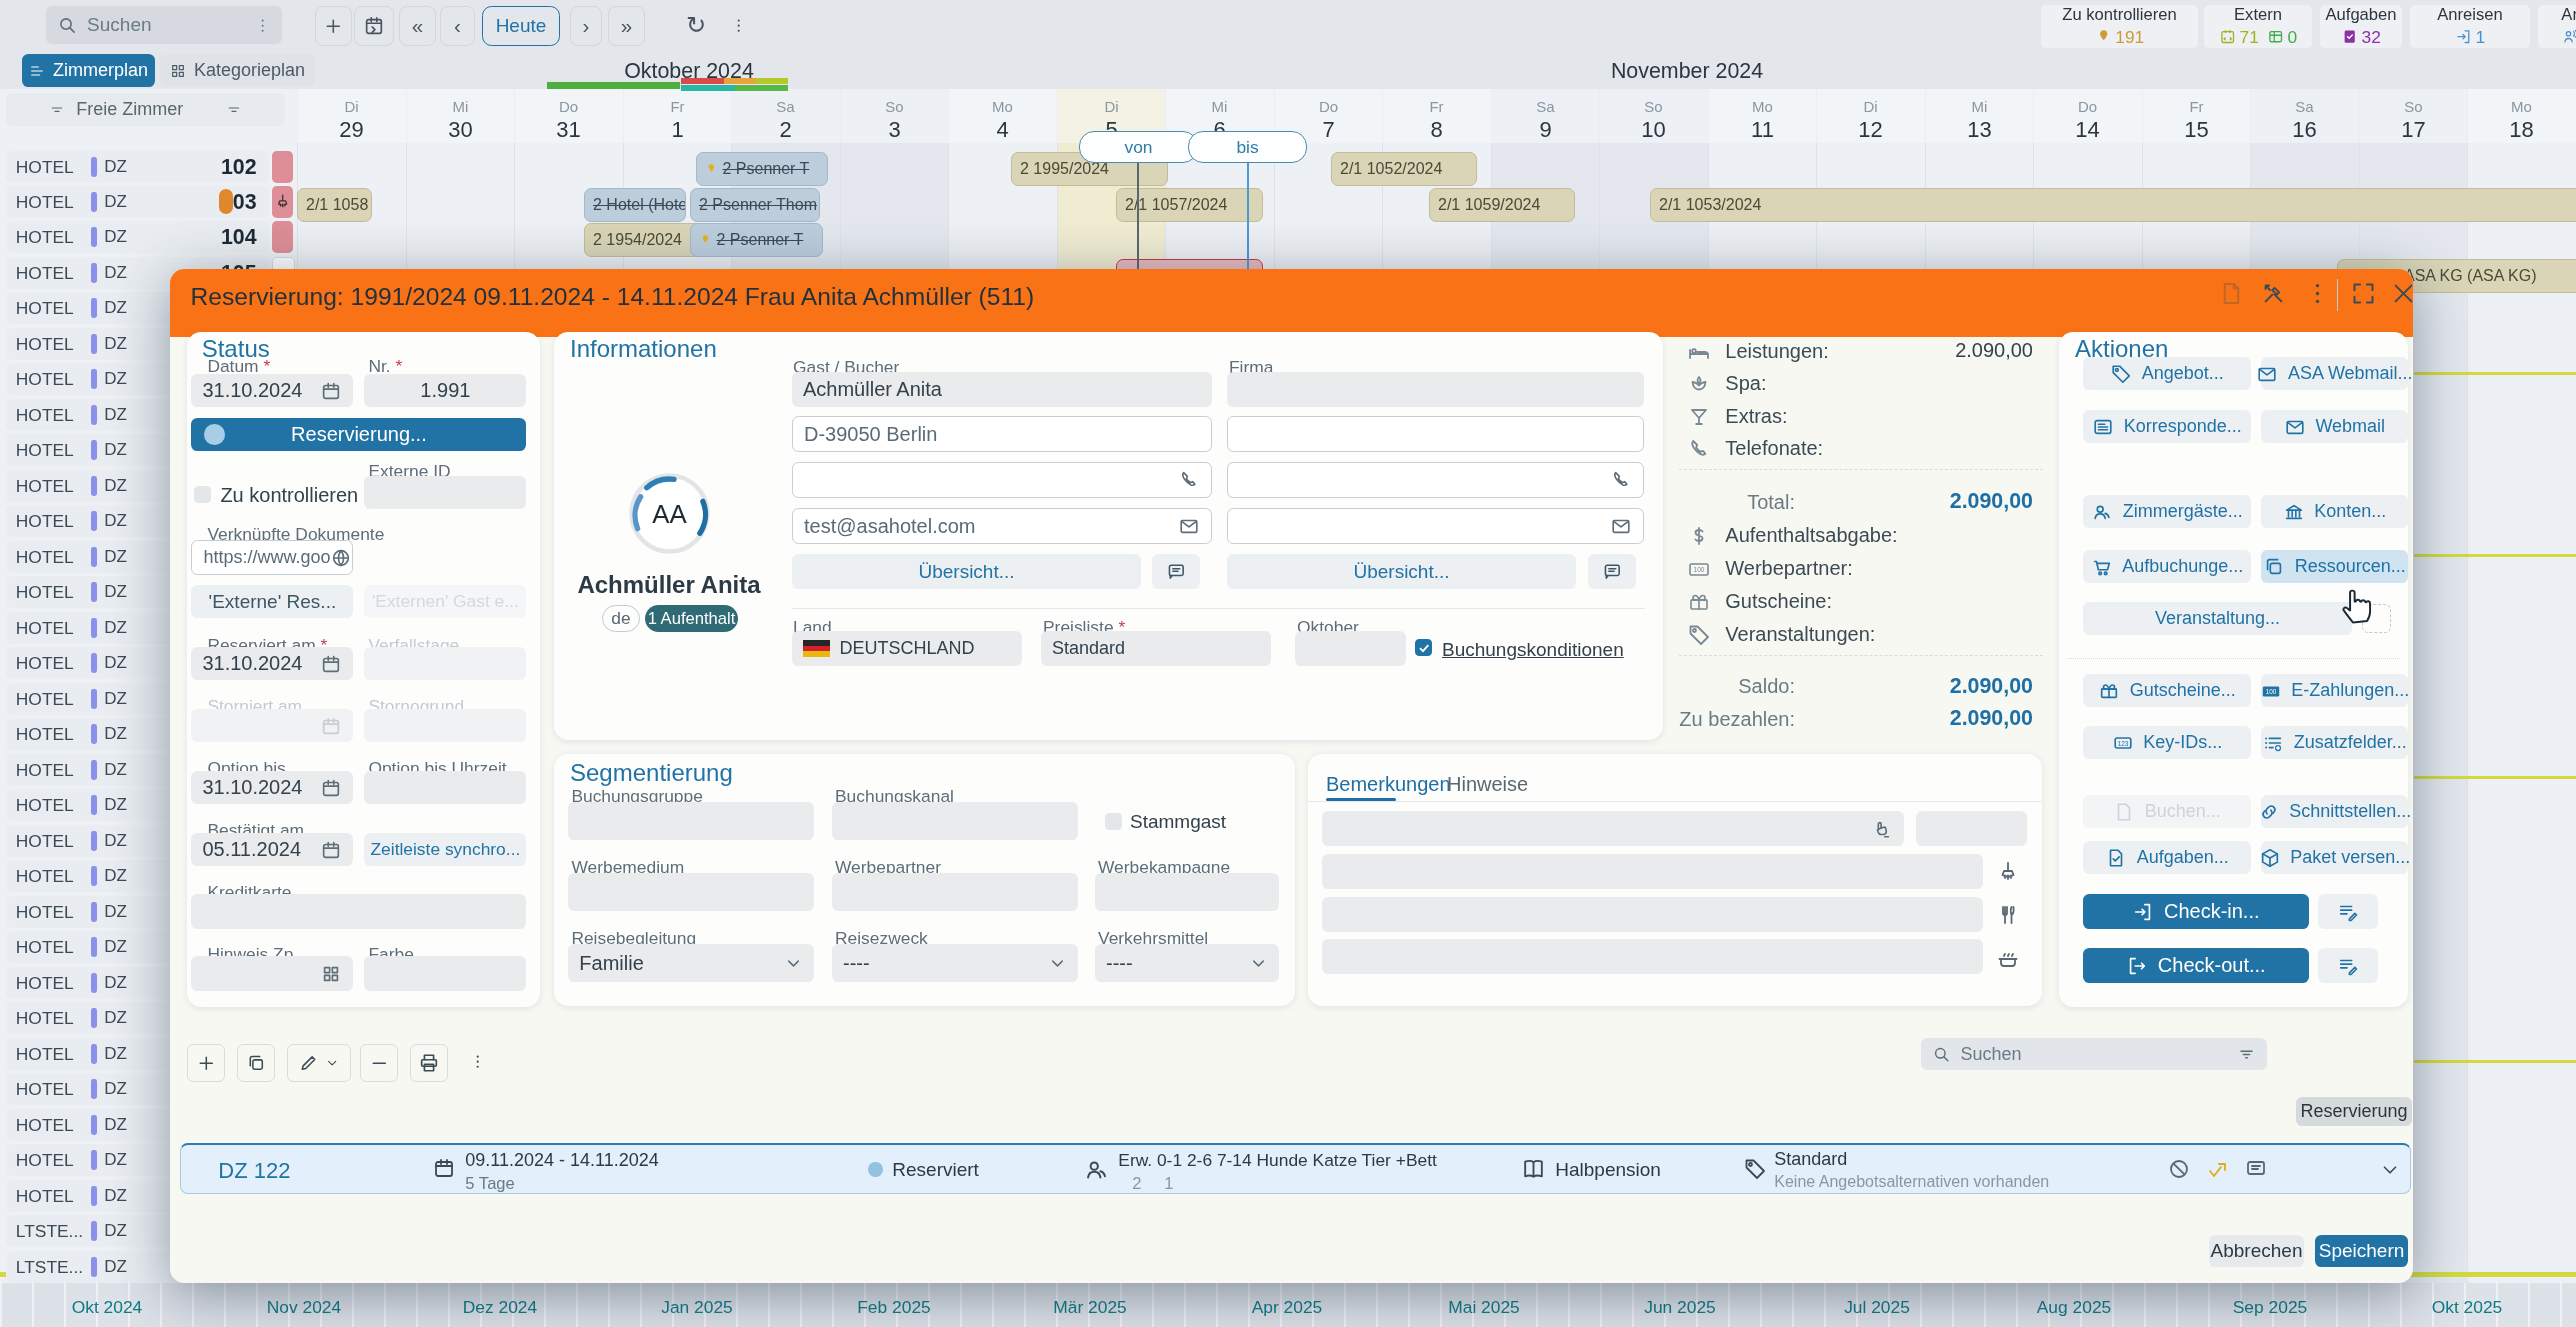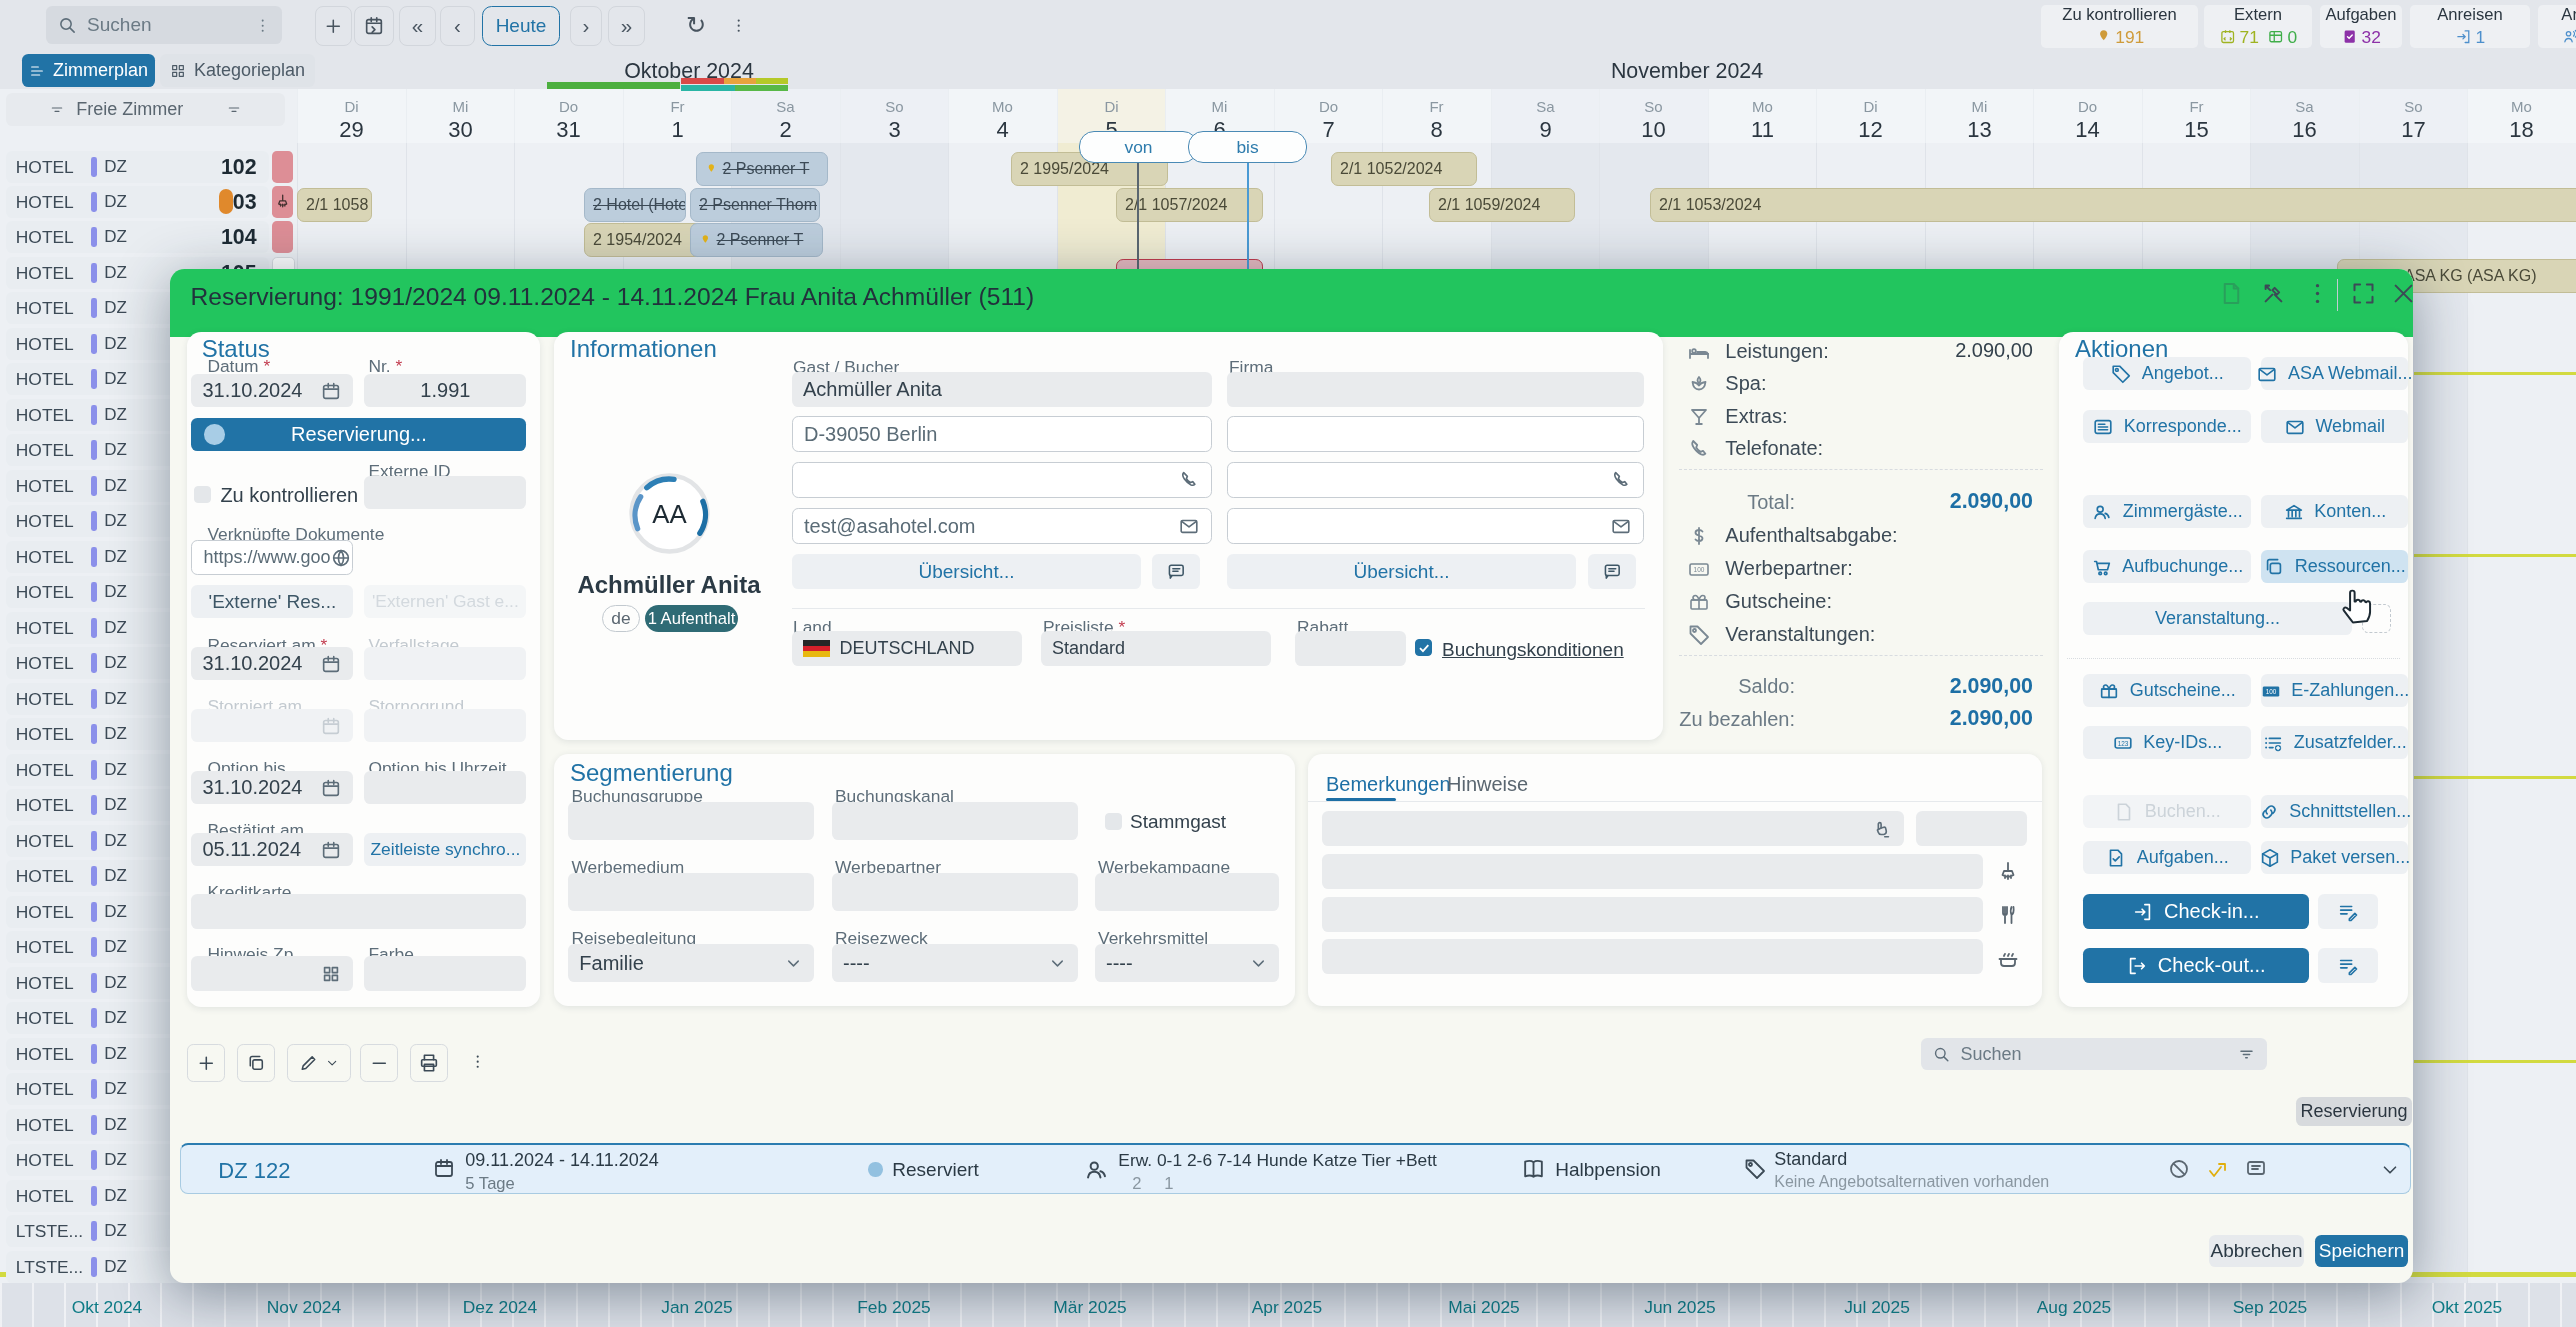--- a/index.html
+++ b/index.html
@@ -38,21 +38,21 @@
   
   .roomrow{position:absolute;left:6.3px;width:263px;height:32px;background:#e9edf1;border-radius:6.3px;}
   .roomrow .prop{position:absolute;left:9.5px;top:6.3px;font-size:17.4px;color:#3c4a56;}
   .roomrow .pbar{position:absolute;left:85px;top:5.5px;width:5.5px;height:20.6px;border-radius:2.4px;background:#8b90ea;}
   .roomrow .rtype{position:absolute;left:98px;top:6.3px;font-size:17px;color:#3c4a56;}
   .roomrow .rnum{position:absolute;right:12.7px;top:4px;font-size:21.4px;font-weight:bold;color:#1d2a33;}
   .rstatus{position:absolute;left:272px;width:20.6px;height:32px;border-radius:4.8px;}
   
   #dialog{position:absolute;left:170px;top:269px;width:2243px;height:1014px;background:#f7f8f2;border-radius:14.3px;
           box-shadow:0 11px 55px rgba(25,45,65,.45);z-index:10;}
-  #dlg-header{position:absolute;left:0;top:0;width:2243px;height:68px;background:#22c55e;border-radius:14.3px 14.3px 0 0;}
+  #dlg-header{position:absolute;left:0;top:0;width:2243px;height:68px;background:#f97316;border-radius:14.3px 14.3px 0 0;}
   #dlg-title{position:absolute;left:20.6px;top:0;height:55px;display:flex;align-items:center;font-size:24.6px;color:#22313c;}
   .hico{position:absolute;top:11px;width:27px;height:27px;color:#3c4a56;}
   .card{position:absolute;background:#fdfdfc;border-radius:14.3px;box-shadow:0 1.6px 6.3px rgba(40,60,80,.10);}
   .hsec{position:absolute;font-size:24px;color:#2173a6;}
   .lbl{position:absolute;font-size:17.4px;color:#5d6d79;white-space:nowrap;}
   .lbl .star{color:#c23b4e;}
   .lbl.dis{color:#c3cad0;}
   .fld{position:absolute;background:#e9ebed;border-radius:6.3px;display:flex;align-items:center;
        padding:0 11px;color:#33414c;font-size:20px;box-sizing:border-box;overflow:hidden;white-space:nowrap;}
   .fld.outline{background:#fff;border:1.6px solid #c7cdd3;}
@@ -842,21 +842,21 @@
           <span style="display:block;height:5.8px;background:#262626;"></span>
             <span style="display:block;height:5.8px;background:#d6202a;"></span>
             <span style="display:block;height:5.8px;background:#e8b80f;"></span>
           </span>
         <span>DEUTSCHLAND</span>
         </div>
       <div class="lbl" style="left:489px;top:285px;"><span>Preisliste</span> <span class="star">*</span></div>
       <div class="fld" style="left:487px;top:299px;width:230px;height:35px;font-size:18px;">
           <span>Standard</span>
         </div>
-      <div class="lbl" style="left:743px;top:285px;">Rabatt</div>
+      <div class="lbl" style="left:743px;top:285px;">Oktober</div>
       <div class="fld" style="left:741px;top:299px;width:111px;height:35px;"></div>
       <div class="cbox checked" style="left:861px;top:307px;display:flex;align-items:center;justify-content:center;">
         <svg viewBox="0 0 24 24" style="width:14.3px;height:14.3px;stroke:#fff;fill:none;stroke-width:3;">
             <path d="M5 12l5 5 9-10"></path>
           </svg>
         </div>
       <div class="abs nowrap" style="left:888px;top:307px;font-size:19px;color:#33414c;text-decoration:underline;">Buchungskonditionen</div>
     </div>
 
     <div id="totals">

